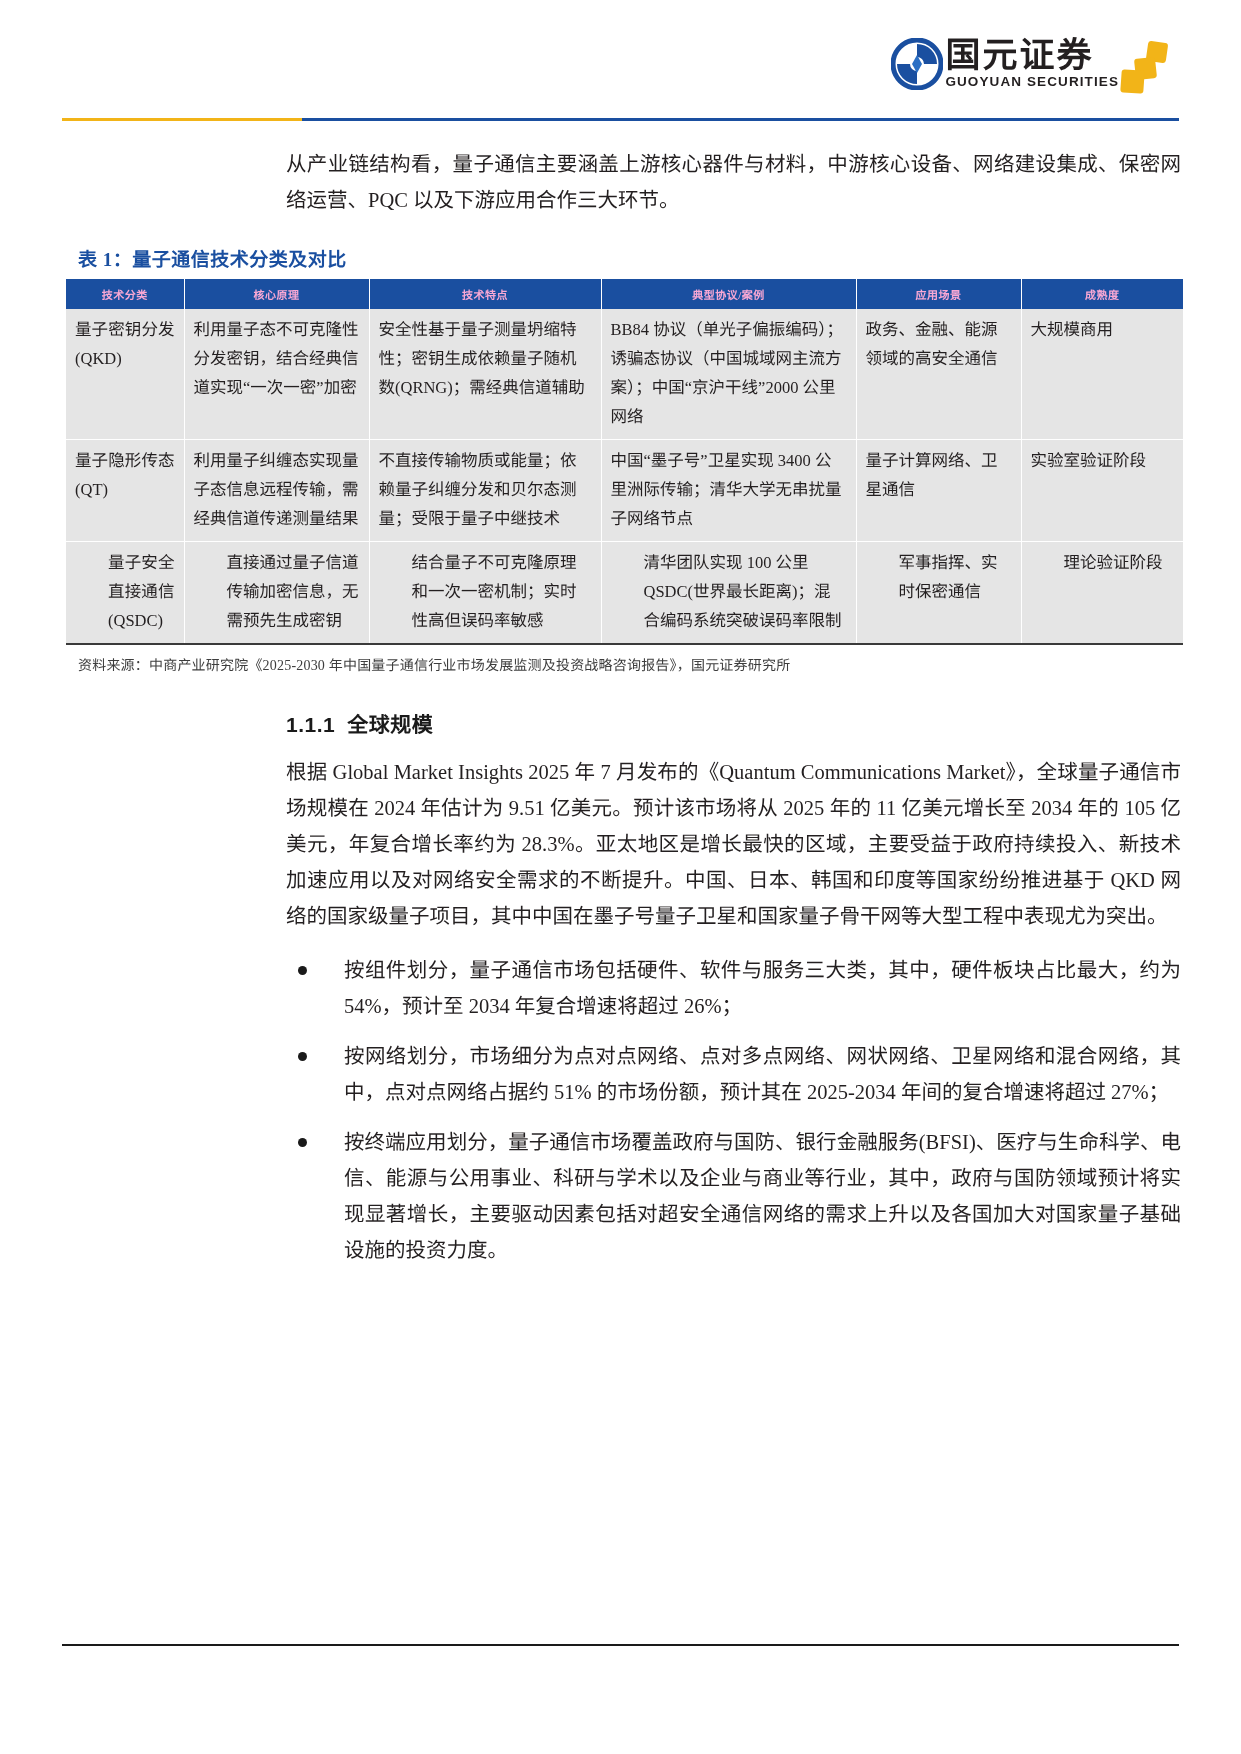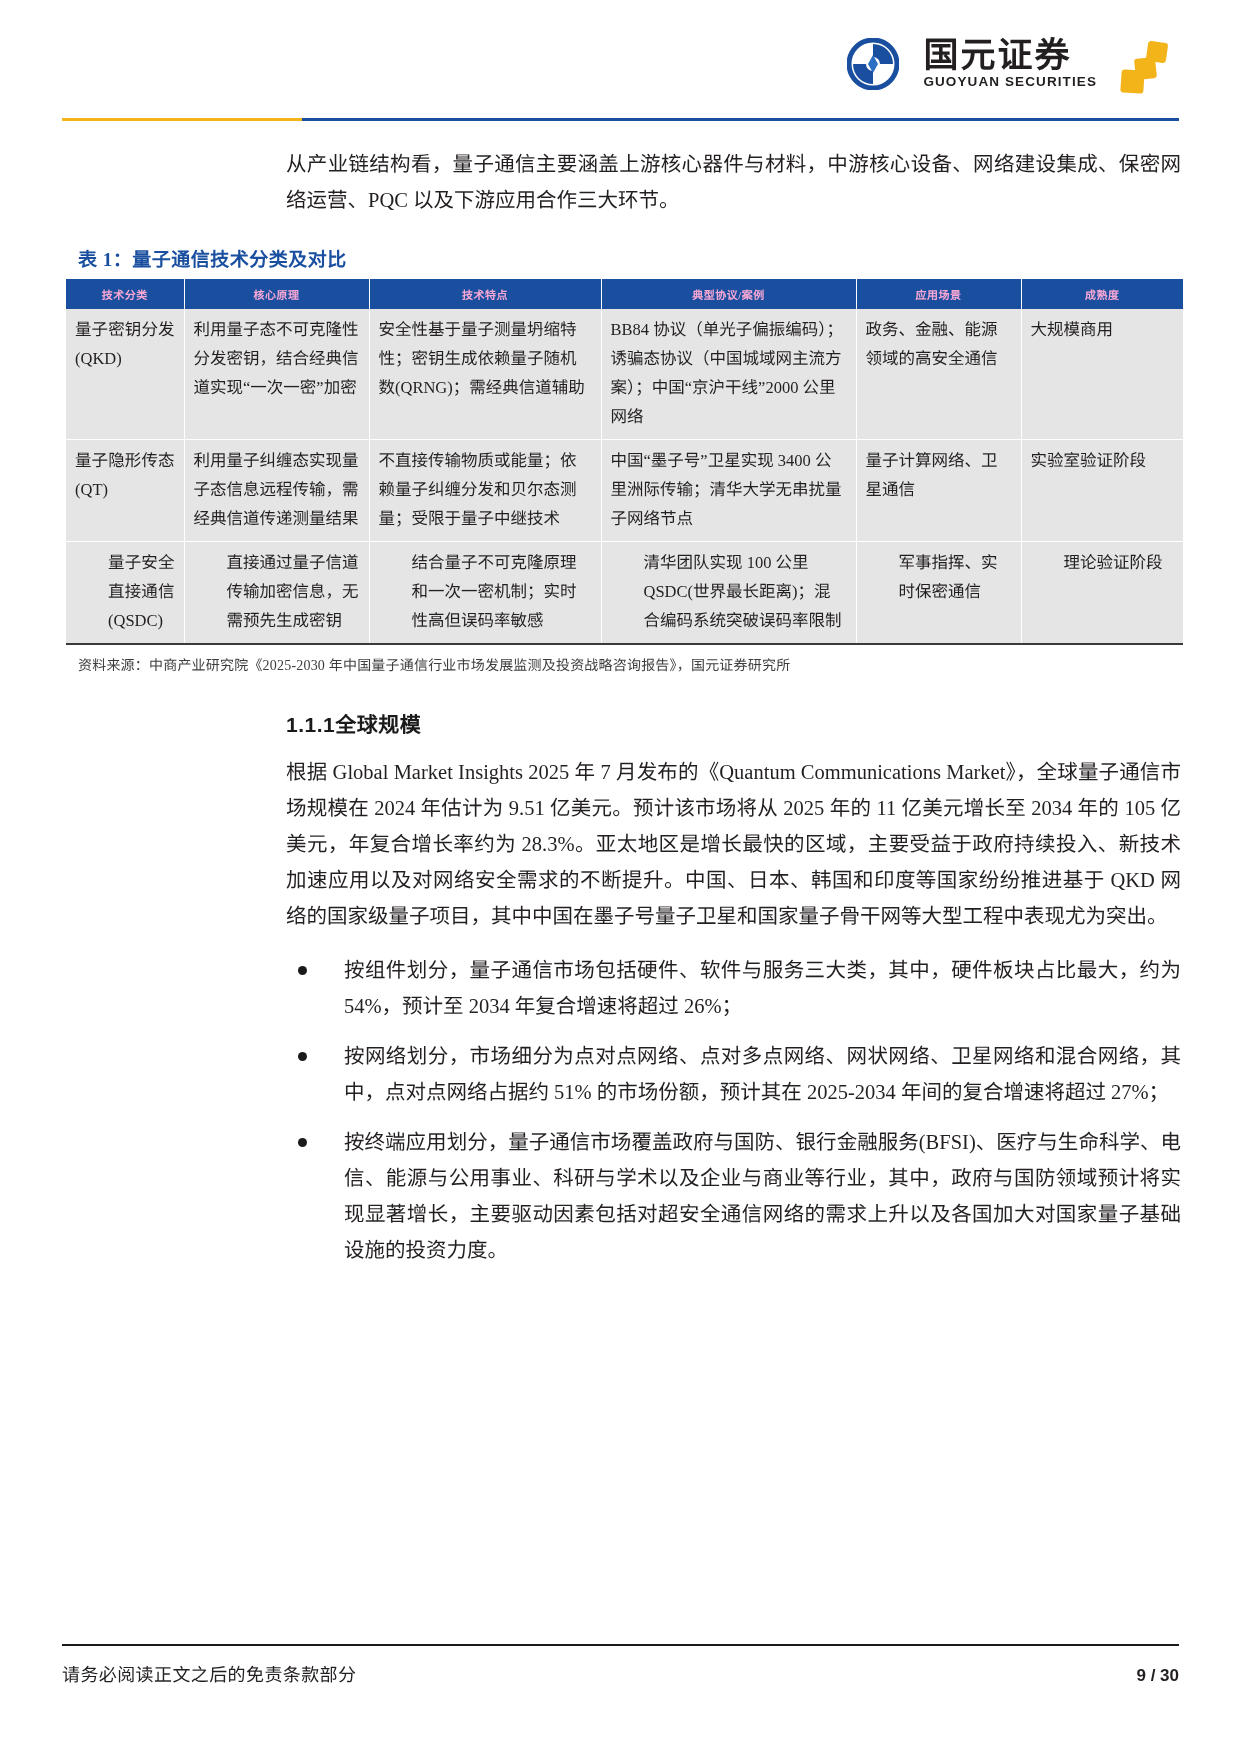--- a/index.html
+++ b/index.html
@@ -30,21 +30,21 @@
     left: 62px;
     right: 62px;
     height: 86px;
   }
   .logo-wrap {
     position: absolute;
     right: 0;
     top: 0;
     display: flex;
     align-items: flex-start;
-    gap: 24px;
+    gap: 2px;
   }
   .logo-mark {
     width: 52px;
     height: 52px;
     position: relative;
     flex: none;
     margin-top: 4px;
   }
   .logo-mark svg { display: block; }
   .logo-text {
@@ -178,21 +178,21 @@
 
   
   .sec-head {
     font-family: "Liberation Sans", sans-serif;
     font-weight: 700;
     font-size: 21px;
     margin: 34px 0 16px 222px;
     color: #1a1a1a;
     letter-spacing: 0.5px;
   }
-  .sec-head .num { }
+  .sec-head .num { margin-right: 12px; }
 
   
   ul.bullets {
     list-style: none;
     margin: 18px 0 0 0;
     padding: 0 0 0 222px;
   }
   ul.bullets li {
     position: relative;
     font-size: 20.5px;
@@ -336,18 +336,14 @@
 
     <ul class="bullets">
       <li>按组件划分，量子通信市场包括硬件、软件与服务三大类，其中，硬件板块占比最大，约为 54%，预计至 2034 年复合增速将超过 26%；</li>
       <li>按网络划分，市场细分为点对点网络、点对多点网络、网状网络、卫星网络和混合网络，其中，点对点网络占据约 51% 的市场份额，预计其在 2025-2034 年间的复合增速将超过 27%；</li>
       <li>按终端应用划分，量子通信市场覆盖政府与国防、银行金融服务(BFSI)、医疗与生命科学、电信、能源与公用事业、科研与学术以及企业与商业等行业，其中，政府与国防领域预计将实现显著增长，主要驱动因素包括对超安全通信网络的需求上升以及各国加大对国家量子基础设施的投资力度。</li>
     </ul>
 
   </div>
 
   <div class="footer-rule"></div>
-  <div class="footer">
-    <div class="note">请务必阅读正文之后的免责条款部分</div>
-    <div class="pg">9 / 30</div>
-  </div>
 
 </div>
 
 </body></html>

